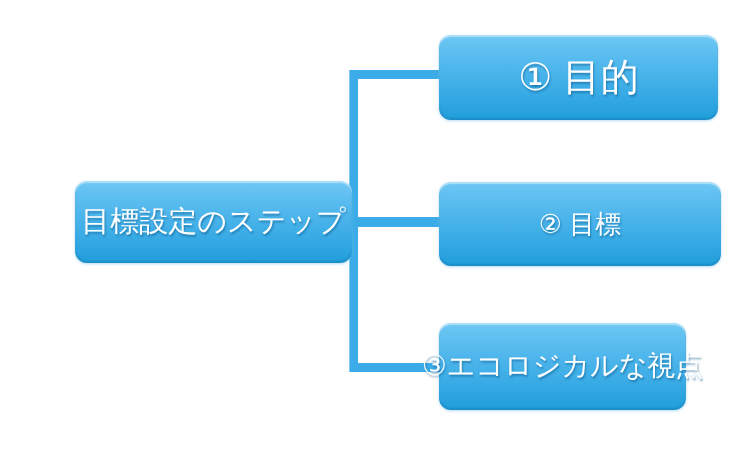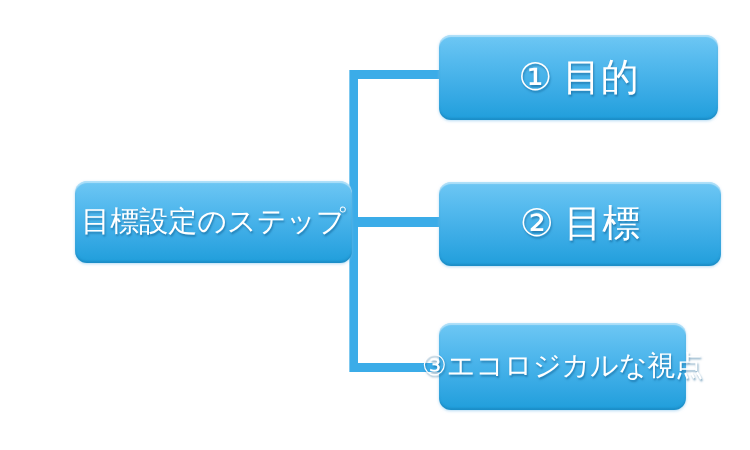--- a/index.html
+++ b/index.html
@@ -41,21 +41,21 @@
     left: 30px;  top: 181px;  width: 277px; height: 82px;
     font-size: 29px;
     margin-left: 45px;
   }
   .node-child-1 {
     left: 439px; top: 35px;   width: 279px; height: 85px;
     font-size: 38px;
   }
   .node-child-2 {
     left: 439px; top: 182px;  width: 282px; height: 84px;
-    font-size: 38px;
+    font-size: 26px;
   }
   .node-child-3 {
     left: 439px; top: 323px;  width: 247px; height: 87px;
     font-size: 28px;
   }
   .conn-root-trunk  { left: 306px; top: 217px; width: 133px; height: 10px; }
   .conn-trunk-vert  { left: 349px; top: 70px;  width: 9px;   height: 302px; }
   .conn-branch-top  { left: 349px; top: 70px;  width: 90px;  height: 9px; }
   .conn-branch-bot  { left: 349px; top: 363px; width: 90px;  height: 9px; }
 </style>

